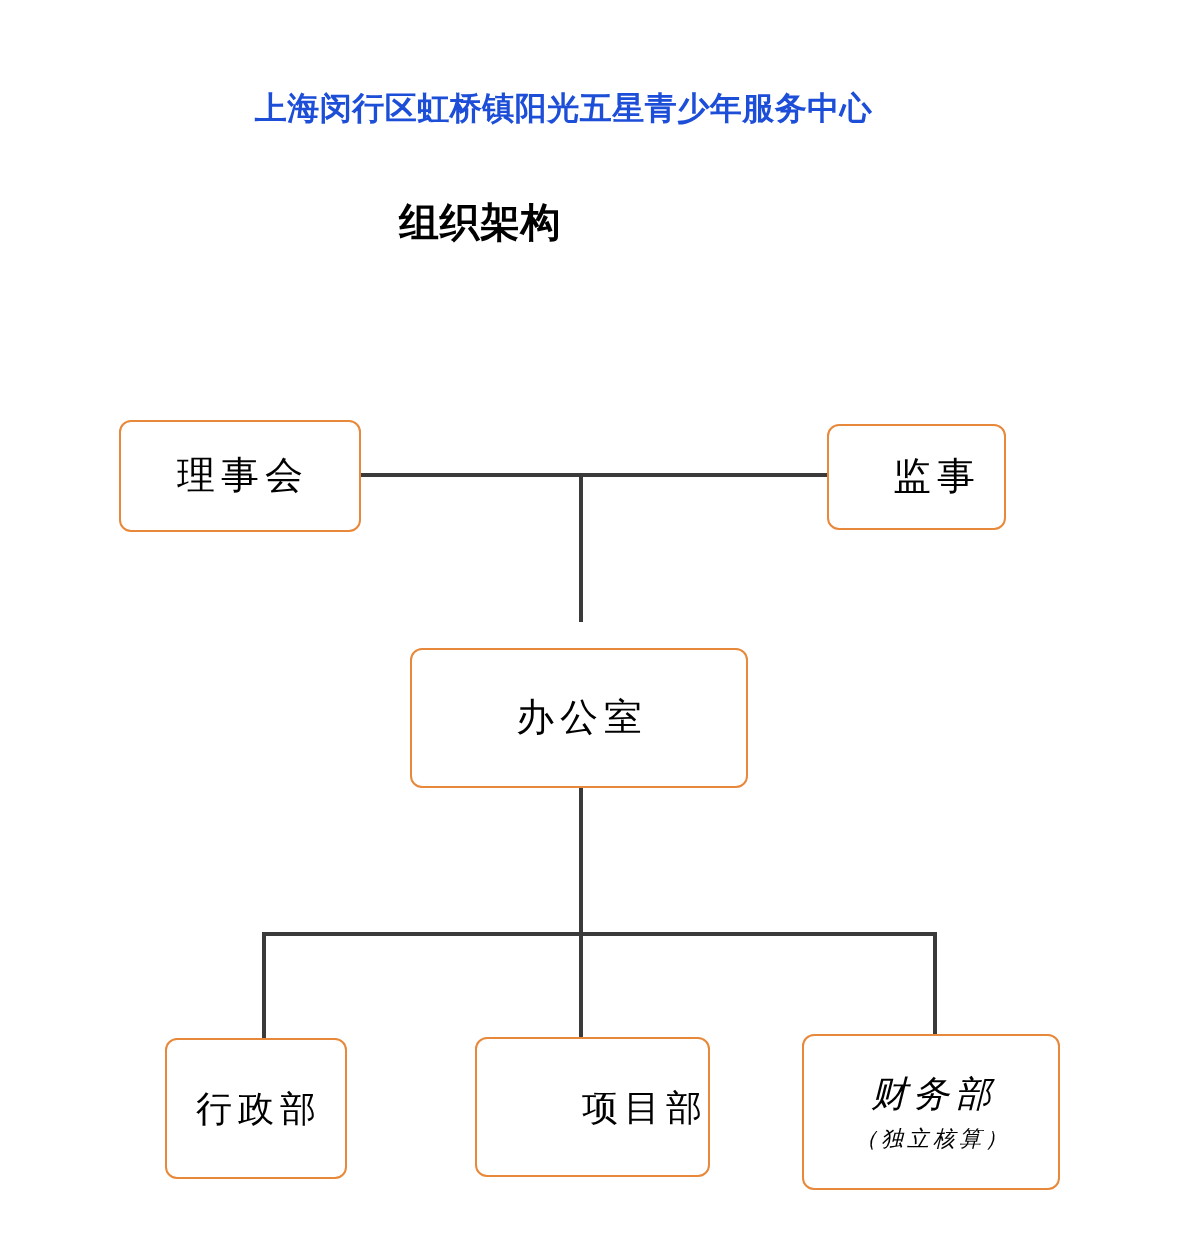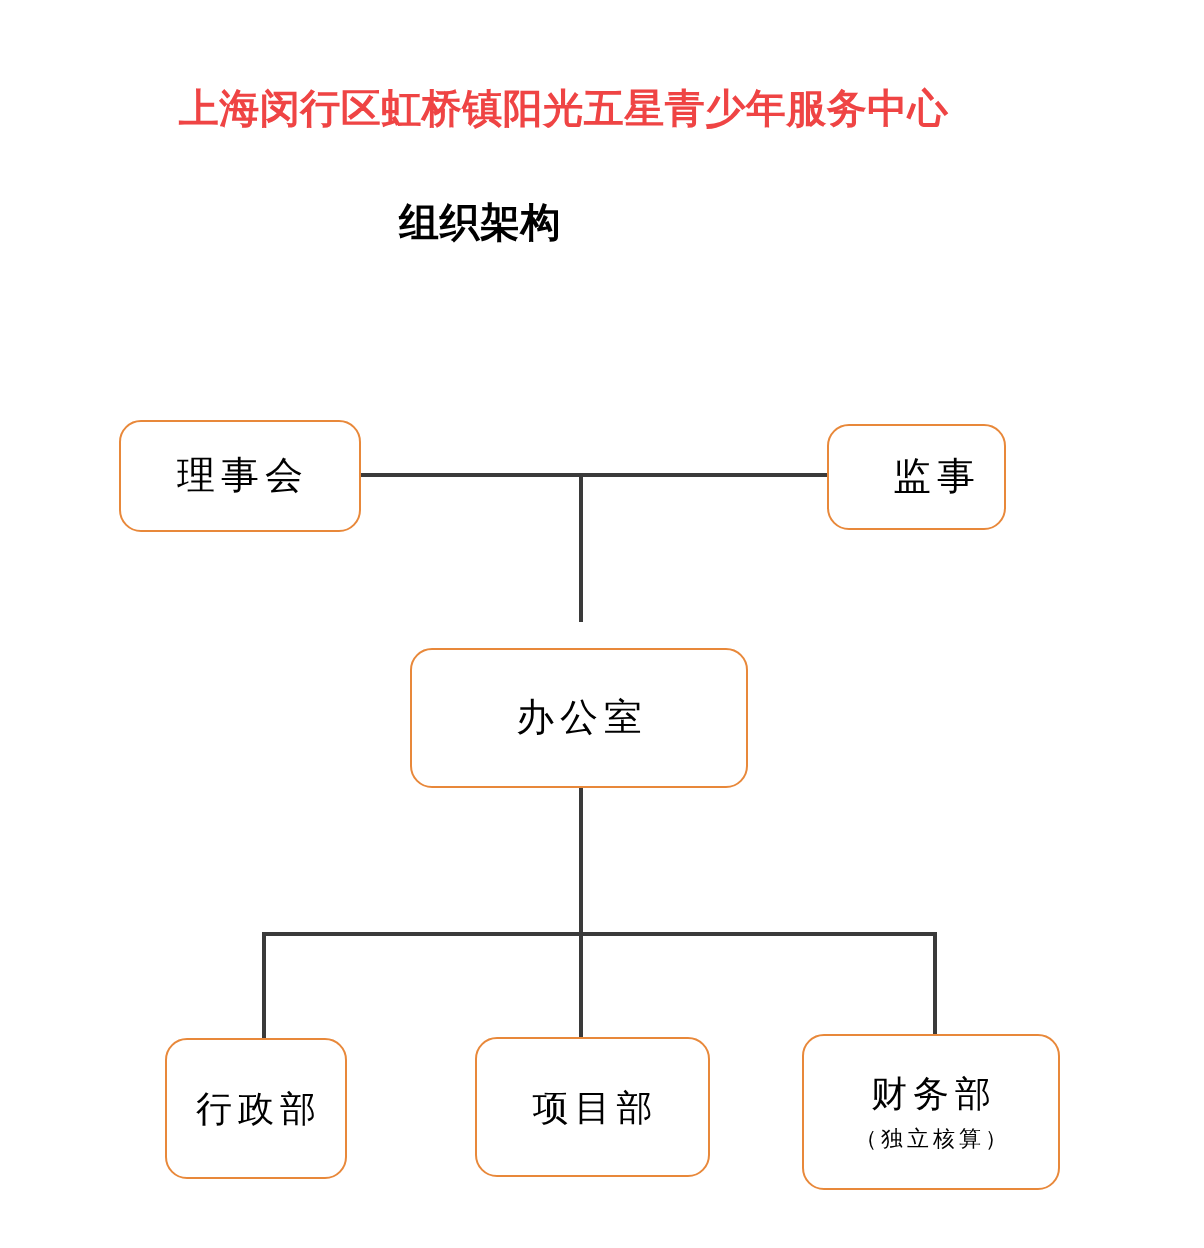--- a/index.html
+++ b/index.html
@@ -17,24 +17,24 @@
     background: #ffffff;
     overflow: hidden;
   }
   .doc-title {
     position: absolute;
     left: 0;
     top: 82px;
     width: 1127px;
     text-align: center;
     font-family: "DejaVu Sans", "Liberation Sans", sans-serif;
-    font-size: 40px;
+    font-size: 32px;
     font-weight: bold;
     letter-spacing: 0.5px;
-    color: #ef4444;
+    color: #1d4ed8;
     line-height: 52px;
     white-space: nowrap;
   }
   .doc-subtitle {
     position: absolute;
     left: 0;
     top: 196px;
     width: 960px;
     text-align: center;
     font-family: "DejaVu Sans", "Liberation Sans", sans-serif;
@@ -45,21 +45,21 @@
     line-height: 52px;
     white-space: nowrap;
   }
 
   
   .node {
     position: absolute;
     box-sizing: border-box;
     background: #ffffff;
     border: 2.5px solid #E8883A;
-    border-radius: 22px;
+    border-radius: 12px;
     display: flex;
     flex-direction: column;
     align-items: center;
     justify-content: center;
     z-index: 3;
   }
   .node-label {
     font-family: "DejaVu Serif", "Liberation Serif", serif;
     color: #000000;
     letter-spacing: 6px;
@@ -78,22 +78,22 @@
     white-space: nowrap;
   }
   .sub-lg { font-size: 36px; margin-top: 18px; }
   .sub-sm { font-size: 22px; margin-top: 10px; }
 
   
   #node-board   { left: 119px; top: 420px;  width: 242px; height: 112px; }
   #node-sup     { left: 827px; top: 424px;  width: 179px; height: 106px; padding-left: 35px; }
   #node-office  { left: 410px; top: 648px;  width: 338px; height: 140px; }
   #node-admin   { left: 165px; top: 1038px; width: 182px; height: 141px; }
-  #node-project { left: 475px; top: 1037px; width: 235px; height: 140px; }
-  #node-finance { left: 802px; top: 1034px; width: 258px; height: 156px; }
+  #node-project { left: 475px; top: 1037px; width: 235px; height: 140px; align-items: flex-end; }
+  #node-finance { left: 802px; top: 1034px; width: 258px; height: 156px; font-style: italic; }
 
   
   .ln {
     position: absolute;
     background: #3A3A3A;
     z-index: 1;
   }
   .ln-h { height: 4px; }
   .ln-v { width: 4px; }
 

